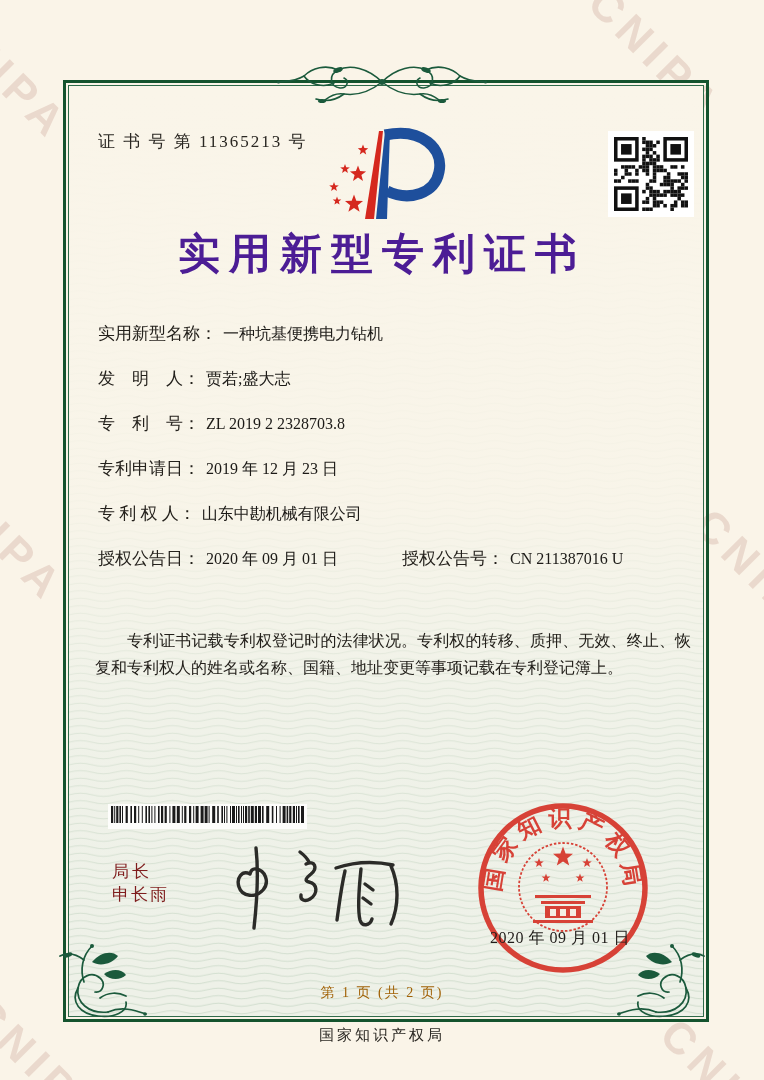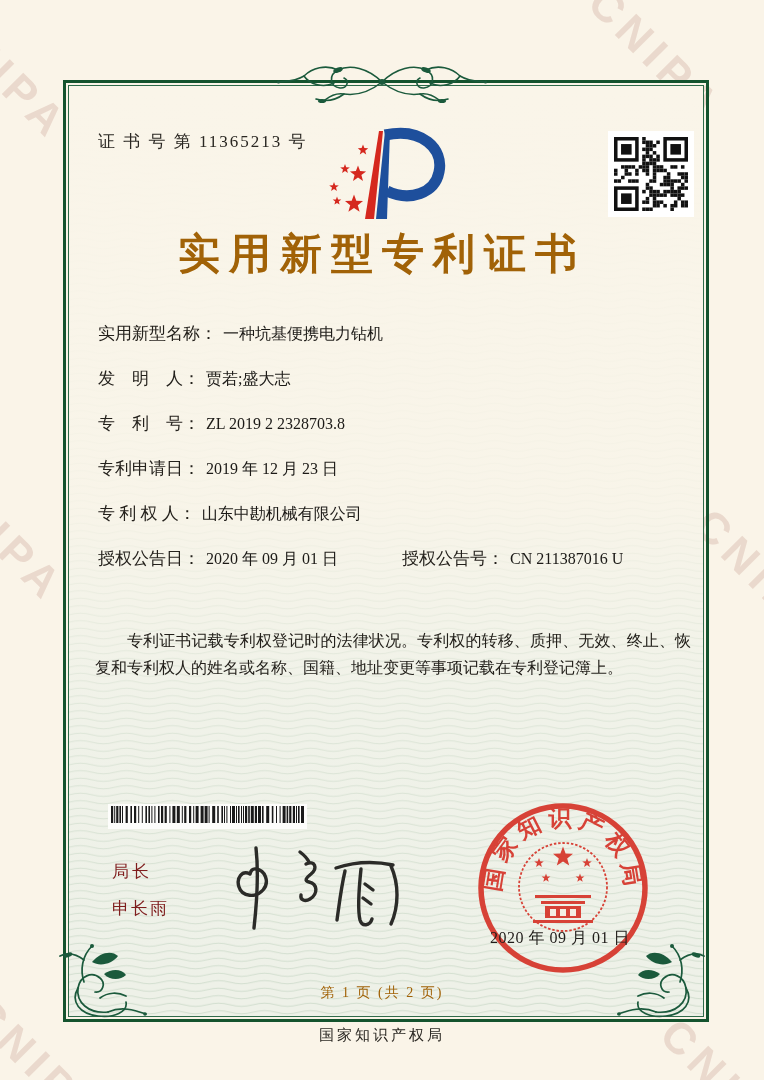--- a/index.html
+++ b/index.html
@@ -33,38 +33,38 @@
 
   
   .content{position:absolute;left:0;top:0;width:764px;height:1080px;z-index:5;padding-left:20px;}
 
   .cert-no{position:absolute;left:98px;top:130px;font-size:17px;letter-spacing:2px;color:#2a2722;}
   .logo{position:absolute;left:306px;top:124px;width:152px;height:102px;}
   .qr{position:absolute;left:608px;top:131px;width:86px;height:86px;background:#ffffff;}
   .qr svg{position:absolute;left:6px;top:6px;}
 
   .title{position:absolute;left:0;width:764px;top:226px;text-align:center;
-         font-size:42px;font-weight:700;letter-spacing:9px;color:#a16207;}
+         font-size:42px;font-weight:700;letter-spacing:9px;color:#4c1d95;}
 
   .fields{position:absolute;left:98px;top:323px;width:570px;font-size:17px;}
   .frow{line-height:22px;margin-bottom:23px;white-space:nowrap;}
   .frow .lbl{color:#24211c;}
   .frow .val{color:#1c1a17;margin-left:6px;font-size:16px;}
   .grant-no{margin-left:64px;text-align:center;}
 
   .paras{position:absolute;left:95px;top:627px;width:596px;font-size:16px;
          line-height:27.4px;text-align:justify;color:#23201b;}
   .paras p{margin:0;text-indent:2em;}
 
   .barcode{position:absolute;left:108px;top:804px;background:#fdfdfb;padding:2px 3px;}
 
   .director{position:absolute;left:112px;top:860px;
             font-family:"Liberation Sans","DejaVu Sans",sans-serif;
             font-size:17px;color:#7f1d1d;letter-spacing:3px;}
-  .director .name{margin-top:14px;letter-spacing:2px;}
+  .director .name{letter-spacing:2px;}
   .signature{position:absolute;left:212px;top:838px;}
 
   .seal{position:absolute;left:474px;top:799px;width:178px;height:178px;}
   .seal-date{position:absolute;left:476px;top:928px;width:168px;text-align:center;
              font-size:16px;color:#201d1a;letter-spacing:0.5px;z-index:7;white-space:nowrap;}
 
   .page-num{position:absolute;left:0;width:764px;top:984px;text-align:center;
             font-size:14px;letter-spacing:2px;color:#a16207;}
   .cont-note{position:absolute;left:0;width:764px;top:1026px;text-align:center;
              font-size:15px;letter-spacing:3px;color:#2a2722;}

